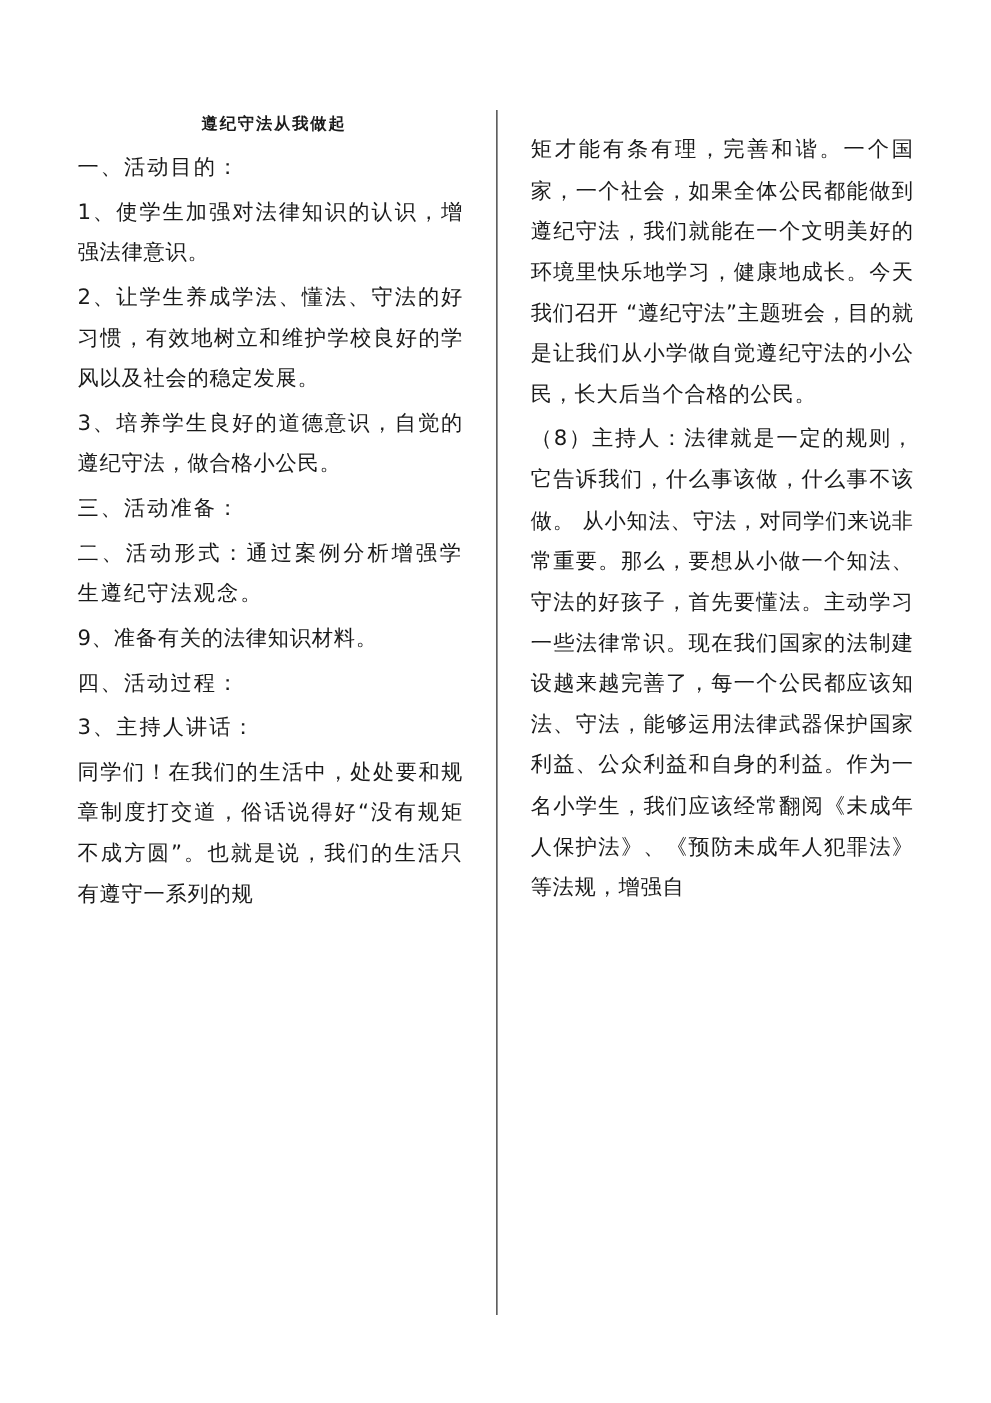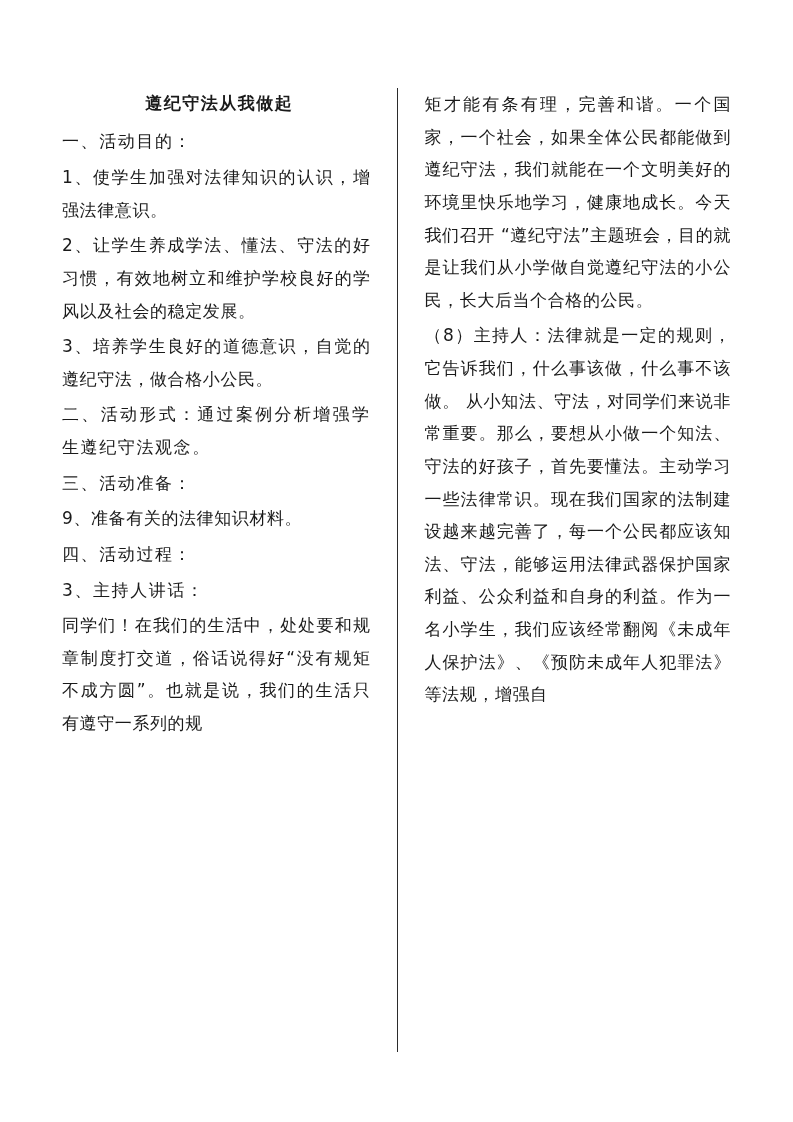--- a/index.html
+++ b/index.html
@@ -44,56 +44,56 @@
   }
   .divider {
     position: absolute;
     left: 50%;
     top: 0;
     bottom: 0;
     width: 1px;
     background: #2b2b2b;
   }
   .doc-title {
-    font-size: 17px;
+    font-size: 13px;
     line-height: 1.85;
     letter-spacing: 1.5px;
     text-align: center;
     margin: 0 0 6px 0;
     padding-left: 6px;
   }
   p.para {
     font-size: 17px;
     line-height: 1.92;
     letter-spacing: 0.6px;
     margin: 0 0 3px 0;
     text-align: justify;
     text-justify: inter-ideograph;
   }
   p.heading {
     letter-spacing: 1.6px;
   }
   .col-right p.para:first-child {
-    margin-top: 0;
+    margin-top: 16px;
   }
 </style>
 </head>
 <body>
 
 <div class="page">
   <div class="columns">
 
     <div class="col col-left">
       <h1 class="doc-title">遵纪守法从我做起</h1>
       <p class="para heading">一、活动目的：</p>
       <p class="para">1、使学生加强对法律知识的认识，增强法律意识。</p>
       <p class="para">2、让学生养成学法、懂法、守法的好习惯，有效地树立和维护学校良好的学风以及社会的稳定发展。</p>
       <p class="para">3、培养学生良好的道德意识，自觉的遵纪守法，做合格小公民。</p>
+      <p class="para heading">三、活动准备：</p>
       <p class="para heading">二、活动形式：通过案例分析增强学生遵纪守法观念。</p>
-      <p class="para heading">三、活动准备：</p>
       <p class="para">9、准备有关的法律知识材料。</p>
       <p class="para heading">四、活动过程：</p>
       <p class="para heading">3、主持人讲话：</p>
       <p class="para">同学们！在我们的生活中，处处要和规章制度打交道，俗话说得好“没有规矩不成方圆”。也就是说，我们的生活只有遵守一系列的规</p>
     </div>
 
     <div class="divider"></div>
 
     <div class="col col-right">
       <p class="para">矩才能有条有理，完善和谐。一个国家，一个社会，如果全体公民都能做到遵纪守法，我们就能在一个文明美好的环境里快乐地学习，健康地成长。今天我们召开 “遵纪守法”主题班会，目的就是让我们从小学做自觉遵纪守法的小公民，长大后当个合格的公民。</p>

